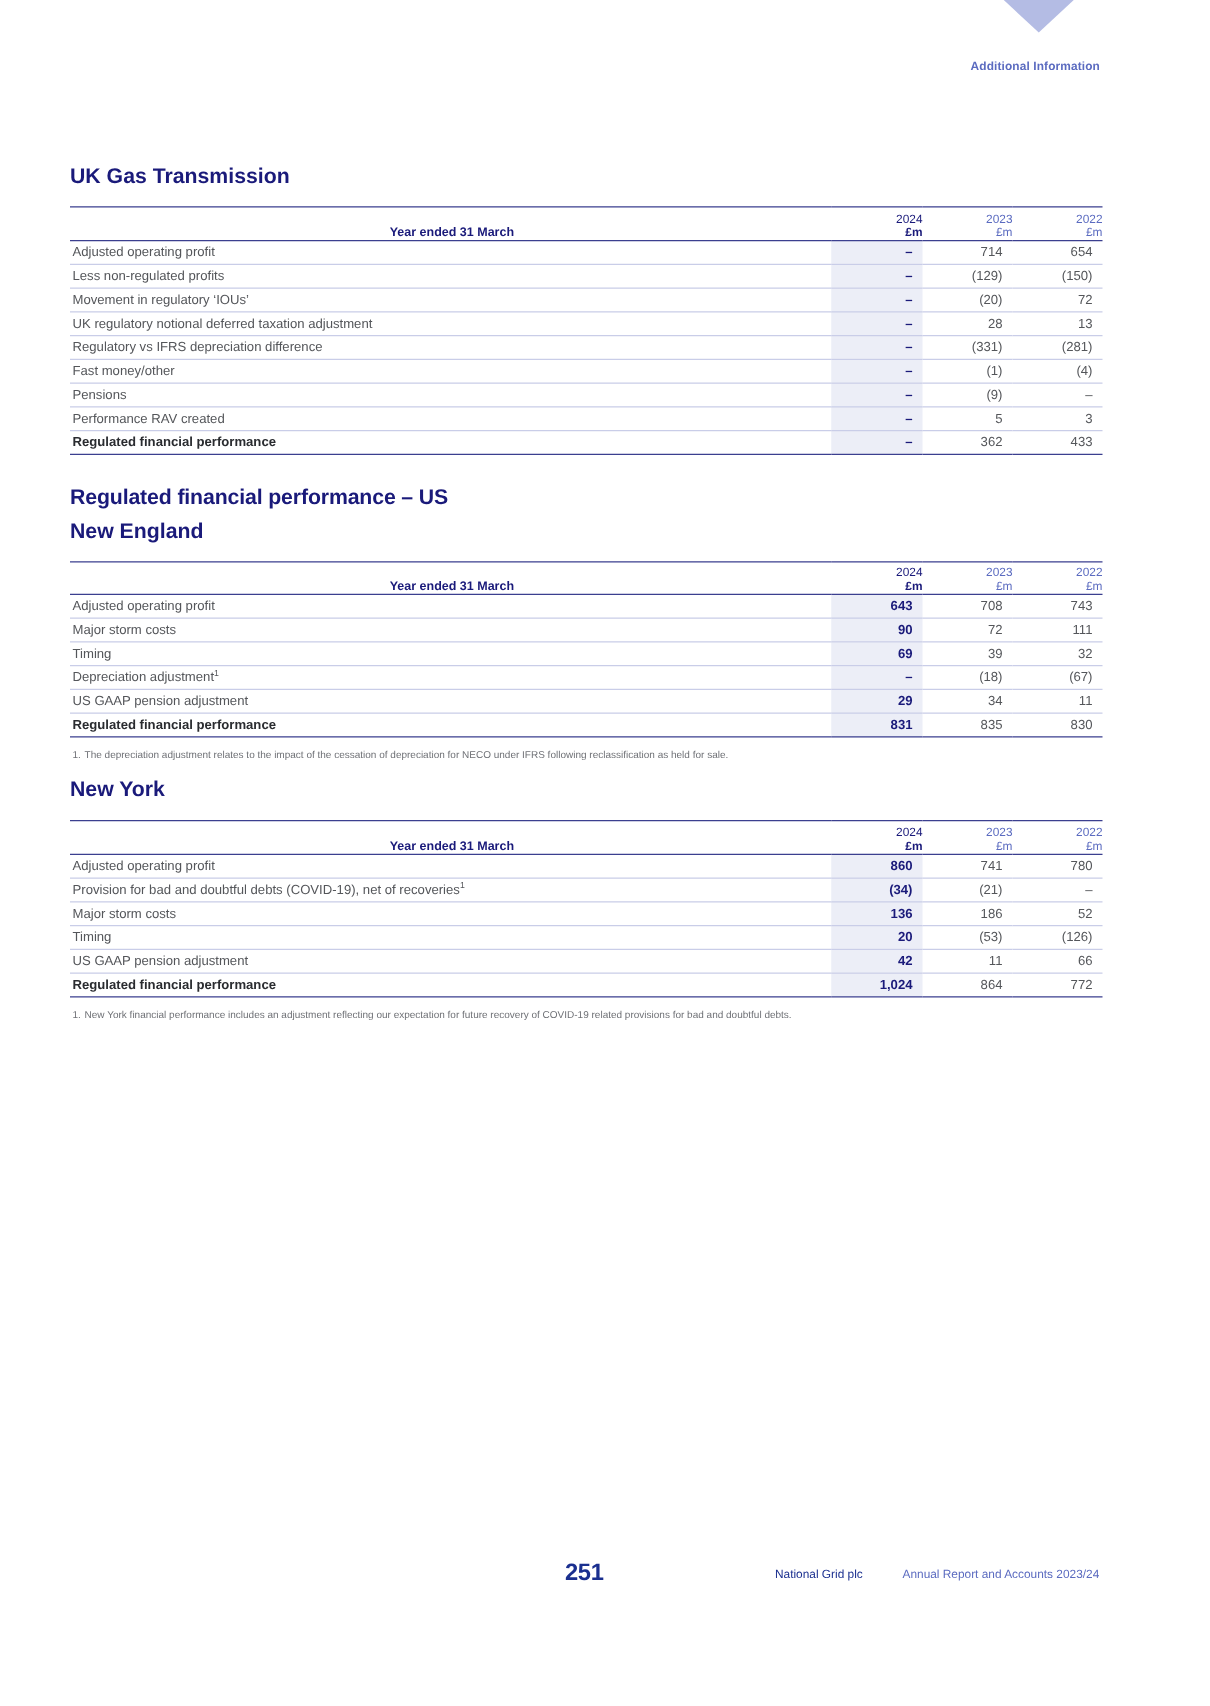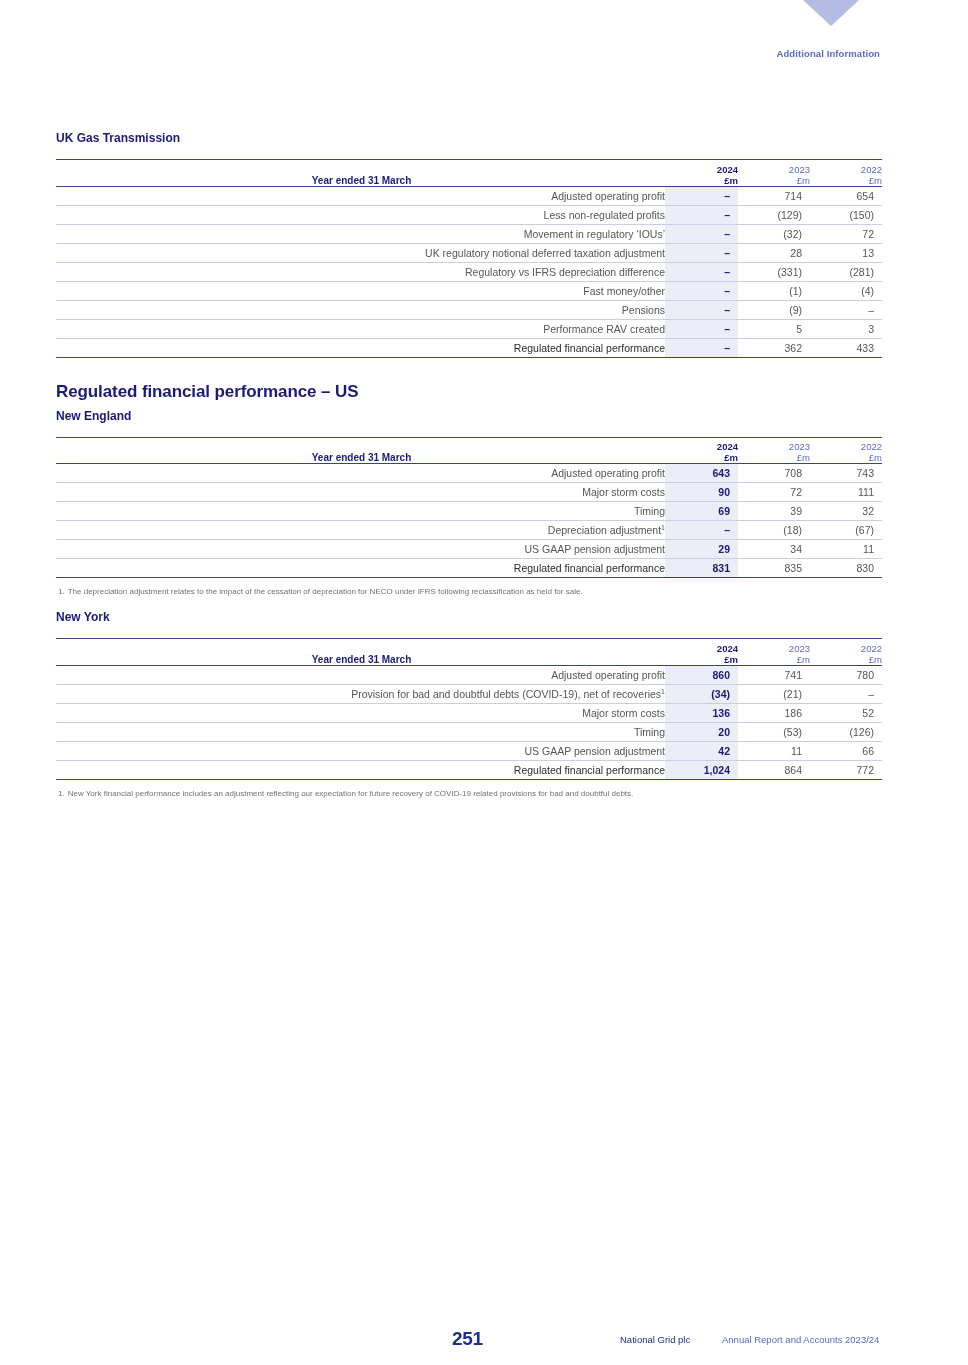--- a/index.html
+++ b/index.html
@@ -52,21 +52,21 @@
   }
 
   h2.section-title {
     font-size: 17px;
     font-weight: bold;
     color: #1a1a7a;
     margin: 0;
     letter-spacing: -0.1px;
   }
   h3.sub-title {
-    font-size: 12px;
+    font-size: 17px;
     font-weight: bold;
     color: #1a1a7a;
     margin: 0;
     letter-spacing: 0px;
   }
 
   
   table.fin {
     width: 826px;
     border-collapse: collapse;
@@ -87,21 +87,21 @@
   
   .hdr-top td { border-top: 1.6px solid #3b3f8f; height: 4px; }
 
   .hdr-yr td, .hdr-yr th {
     font-size: 9.5px;
     color: #5b6bc0;
     text-align: right;
     padding: 4px 8px 0 0;
     line-height: 11px;
   }
-  .hdr-yr th.yr-2024 { color: #1a1a7a; font-weight: bold; margin-top: 20px; }
+  .hdr-yr th.yr-2024 { color: #1a1a7a; font-weight: normal; margin-top: 20px; }
 
   .hdr-unit td, .hdr-unit th {
     font-size: 9.5px;
     color: #5b6bc0;
     text-align: right;
     padding: 0 8px 3px 0;
     line-height: 11px;
     border-bottom: 1.6px solid #3b3f8f;
   }
   .hdr-unit th.yr-2024 { color: #1a1a7a; font-weight: bold; }
@@ -115,34 +115,34 @@
 
   
   tbody tr td {
     height: 18px;
     line-height: 18px;
     border-bottom: 0.8px solid #c9cde8;
     color: #54565a;
     font-size: 10.5px;
   }
   tbody tr td.lbl {
-    text-align: right;
+    text-align: left;
     padding-left: 2px;
   }
   tbody tr td.num {
     text-align: right;
     padding-right: 8px;
   }
   tbody tr td.v2024 {
     background: #eceef7;
     color: #1a1a7a;
     font-weight: bold;
   }
   tbody tr.total td {
-    font-weight: normal;
+    font-weight: bold;
     color: #2a2c30;
     border-top: 1.4px solid #3b3f8f;
     border-bottom: 1.6px solid #3b3f8f;
   }
   tbody tr.total td.num { color: #54565a; font-weight: normal; }
   tbody tr.total td.v2024 { color: #1a1a7a; font-weight: bold; }
   tbody tr.total td.lbl { color: #2a2c30; }
 
   sup { font-size: 7px; vertical-align: super; line-height: 0; }
 
@@ -155,21 +155,21 @@
   }
   .footnote .fn-num { margin-right: 3px; }
 
   
   .sp-title-table { height: 14px; }
 
   
   .footer {
     position: absolute;
     left: 0;
-    top: 1328px;
+    top: 1248px;
     width: 816px;
     height: 24px;
   }
   .pg-num {
     position: absolute;
     left: 452px;
     top: 0;
     font-size: 19px;
     font-weight: bold;
     color: #1a2f8f;
@@ -240,21 +240,21 @@
       </tr>
       <tr>
         <td class="lbl">Less non-regulated profits</td>
         <td class="num v2024">–</td>
         <td class="num">(129)</td>
         <td class="num">(150)</td>
       </tr>
       <tr>
         <td class="lbl">Movement in regulatory ‘IOUs’</td>
         <td class="num v2024">–</td>
-        <td class="num">(32)</td>
+        <td class="num">(20)</td>
         <td class="num">72</td>
       </tr>
       <tr>
         <td class="lbl">UK regulatory notional deferred taxation adjustment</td>
         <td class="num v2024">–</td>
         <td class="num">28</td>
         <td class="num">13</td>
       </tr>
       <tr>
         <td class="lbl">Regulatory vs IFRS depreciation difference</td>

